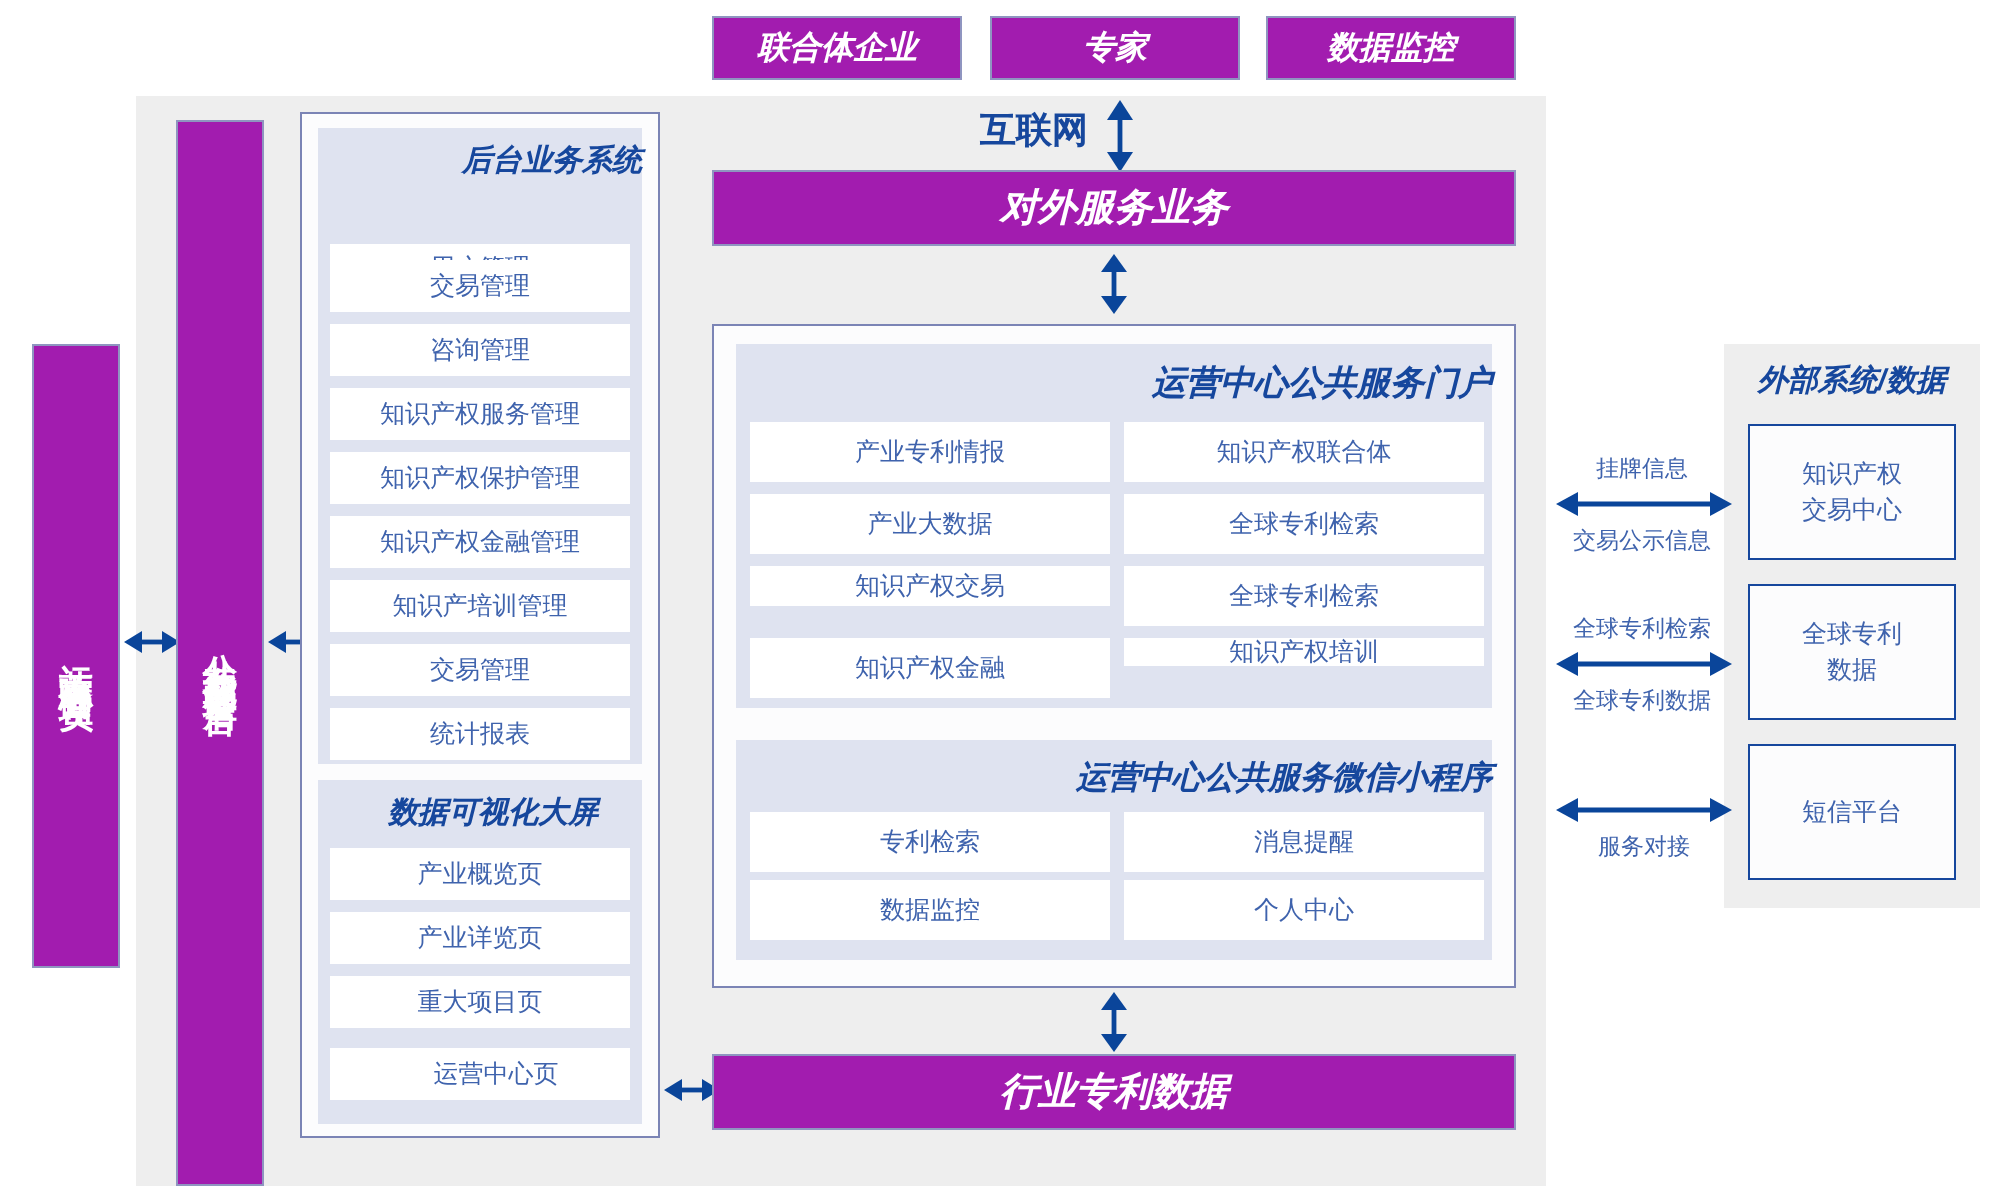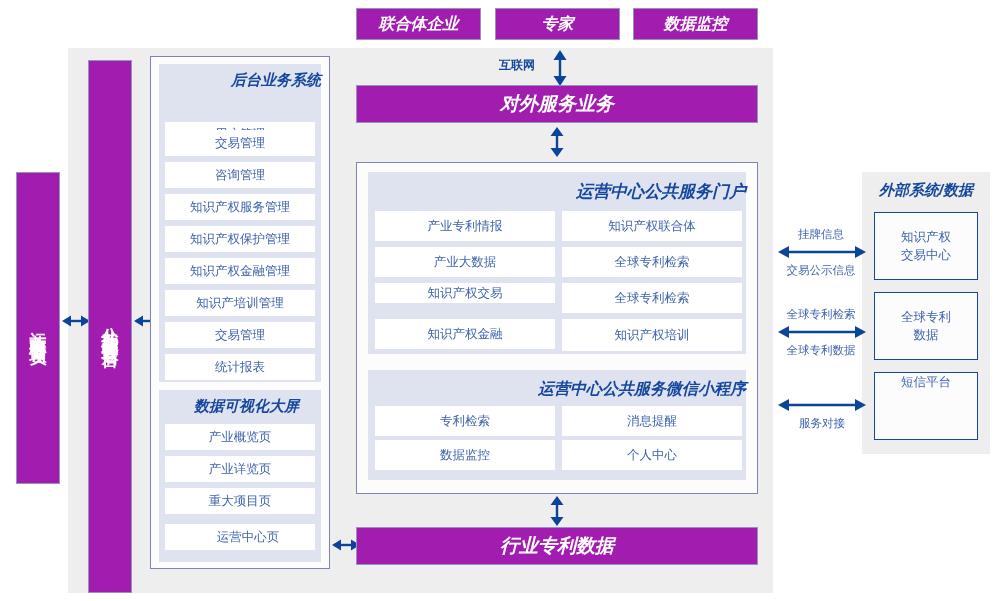--- a/index.html
+++ b/index.html
@@ -34,33 +34,33 @@
     color:#16479d;font-weight:bold;font-style:italic;
     display:flex;align-items:center;justify-content:flex-end;text-align:center;
   }
   .card{
     background:#ffffff;color:#3f63ad;
     display:flex;align-items:center;justify-content:center;text-align:center;
     font-size:12.5px;
   }
   .ext-card{
     background:#fcfcfd;border:1px solid #16479d;color:#3f63ad;
-    display:flex;justify-content:center;text-align:center;
+    display:flex;align-items:center;justify-content:center;text-align:center;
     font-size:12.5px;line-height:1.45;
   }
   .ext-title{
     color:#16479d;font-weight:bold;font-style:italic;font-size:15px;
     display:flex;align-items:center;justify-content:center;
   }
   .lbl{
     color:#3f63ad;font-size:11.5px;display:flex;align-items:center;
     justify-content:center;text-align:center;white-space:nowrap;
   }
   .lbl-net{
-    color:#16479d;font-size:12px;font-weight:bold;
+    color:#16479d;font-size:18px;font-weight:bold;
     display:flex;align-items:center;justify-content:center;white-space:nowrap;
   }
   svg{display:block;overflow:visible;}
 </style>
 </head>
 <body>
 
 <div class="abs bar" style="left:356px;top:8px;width:125px;height:32px;font-size:16px;">
   <span>联合体企业</span>
 </div>
@@ -191,21 +191,21 @@
   </div>
 <div class="abs card" style="left:375px;top:283px;width:180px;height:20px;">
   <span>知识产权交易</span>
   </div>
 <div class="abs card" style="left:562px;top:283px;width:180px;height:30px;">
   <span>全球专利检索</span>
   </div>
 <div class="abs card" style="left:375px;top:319px;width:180px;height:30px;">
   <span>知识产权金融</span>
   </div>
-<div class="abs card" style="left:562px;top:319px;width:180px;height:32px;">
+<div class="abs card" style="left:562px;top:319px;width:180px;height:14px;">
   <span>知识产权培训</span>
   </div>
 
 <div class="abs subpanel" style="left:368px;top:370px;width:378px;height:110px;"></div>
 <div class="abs sub-title" style="left:368px;top:374px;width:378px;height:30px;font-size:16px;">
   <span>运营中心公共服务微信小程序</span>
 </div>
 <div class="abs card" style="left:375px;top:406px;width:180px;height:30px;">
   <span>专利检索</span>
   </div>

